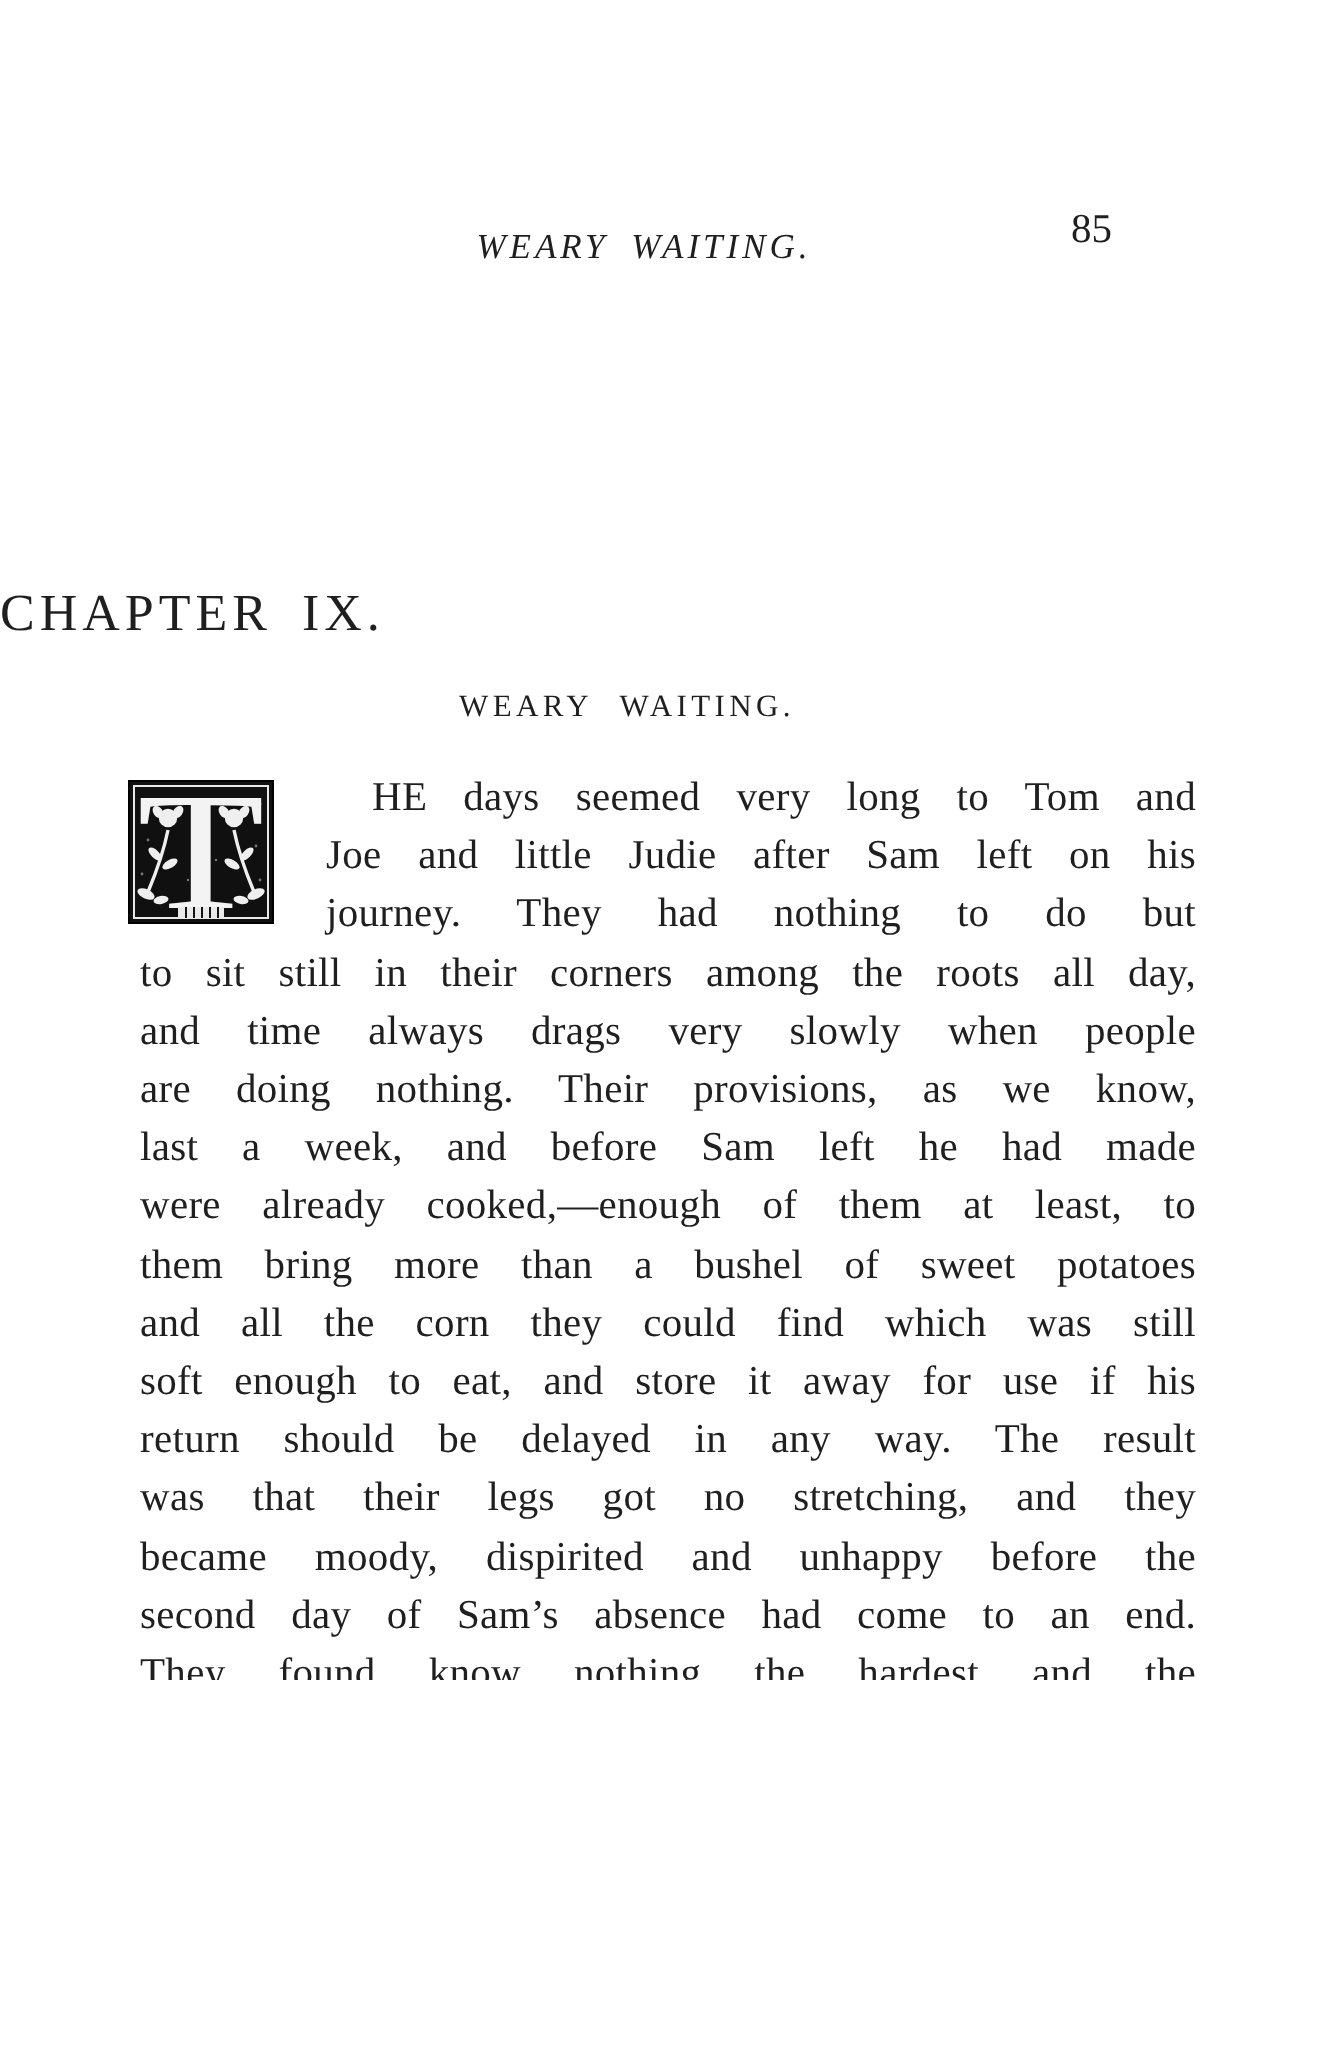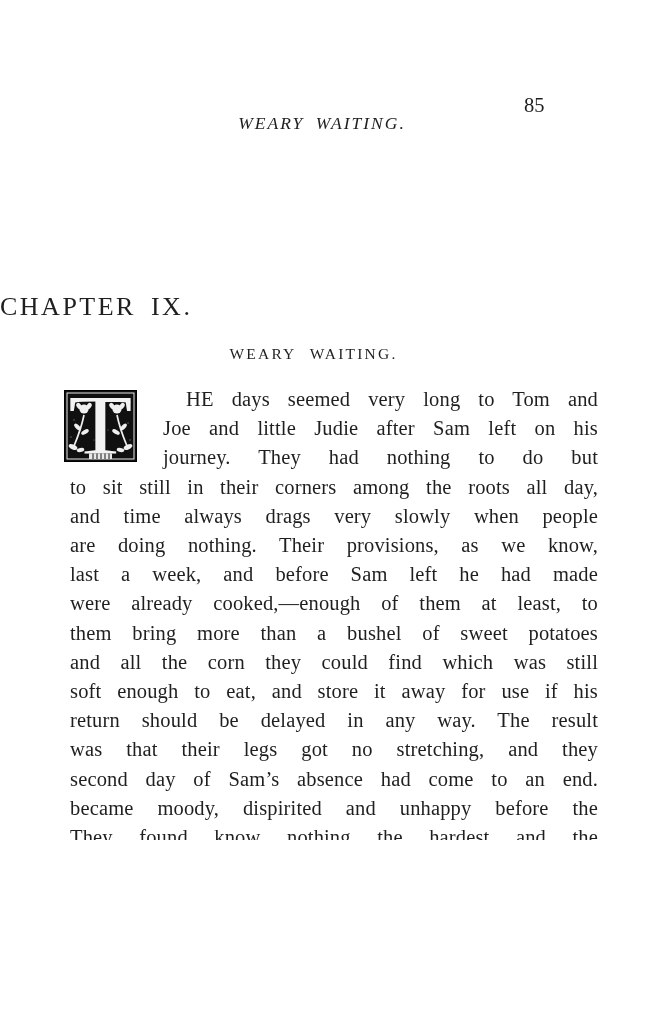--- a/index.html
+++ b/index.html
@@ -20,24 +20,24 @@
     left: 0;
     width: 644px;
     text-align: center;
     font-style: italic;
     font-size: 17.5px;
     letter-spacing: 2px;
     word-spacing: 5px;
   }
   .page-number {
     position: absolute;
-    top: 94px;
+    top: 104px;
     left: 524px;
     width: 32px;
-    text-align: left;
+    text-align: right;
     font-size: 20.5px;
   }
 
   
   .chapter-heading {
     position: absolute;
     top: 292px;
     left: 0;
     width: 628px;
     margin: 0;
@@ -144,18 +144,18 @@
     <div class="line">to sit still in their corners among the roots all day,</div>
     <div class="line">and time always drags very slowly when people</div>
     <div class="line">are doing nothing.  Their provisions, as we know,</div>
     <div class="line">last a week, and before Sam left he had made</div>
     <div class="line">were already cooked,—enough of them at least, to</div>
     <div class="line">them bring more than a bushel of sweet potatoes</div>
     <div class="line">and all the corn they could find which was still</div>
     <div class="line">soft enough to eat, and store it away for use if his</div>
     <div class="line">return should be delayed in any way.  The result</div>
     <div class="line">was that their legs got no stretching, and they</div>
+    <div class="line">became moody, dispirited and unhappy before the</div>
     <div class="line">second day of Sam’s absence had come to an end.</div>
-    <div class="line">became moody, dispirited and unhappy before the</div>
     <div class="line">They found know nothing the hardest and the</div>
   </div>
 
 </div>
 
 </body></html>

